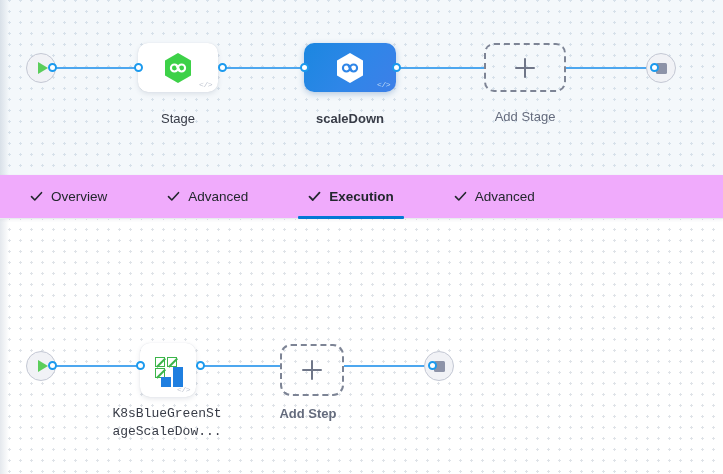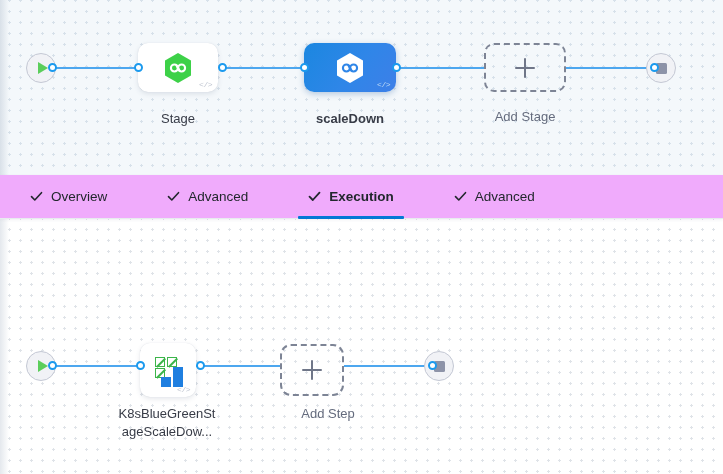--- a/index.html
+++ b/index.html
@@ -360,26 +360,26 @@
         <span class="g" style="left:16px; top:3px;"></span>
         <span class="g" style="left:4px;  top:14px;"></span>
         <span class="b" style="left:22px; top:13px;"></span>
         <span class="b" style="left:10px; top:23px;"></span>
         <span class="b" style="left:22px; top:23px;"></span>
       </div>
       <span class="code-glyph light">&lt;/&gt;</span>
     </div>
     <div class="port" style="left:136px; top:142px;"></div>
     <div class="port" style="left:196px; top:142px;"></div>
-    <div class="node-label" style="left:106px; top:186px; width:122px;"><span>K8sBlueGreenSt</span><br><span>ageScaleDow...</span></div>
+    <div class="node-label" style="left:106px; top:186px; width:122px;font-family:Liberation Mono, monospace;"><span>K8sBlueGreenSt</span><br><span>ageScaleDow...</span></div>
 
     <div class="node dashed step-add" style="left:280px; top:125px; width:64px; height:52px;">
       <div class="plus"></div>
     </div>
-    <div class="node-label muted" style="left:268px; top:186px; width:120px;">Add Step</div>
+    <div class="node-label muted" style="left:248px; top:186px; width:120px;font-weight:bold;">Add Step</div>
 
     <div class="terminal" style="left:424px; top:132px;">
       <div class="stop-sq"></div>
     </div>
     <div class="port" style="left:428px; top:142px;"></div>
 
   </div>
 
 </div>
 

